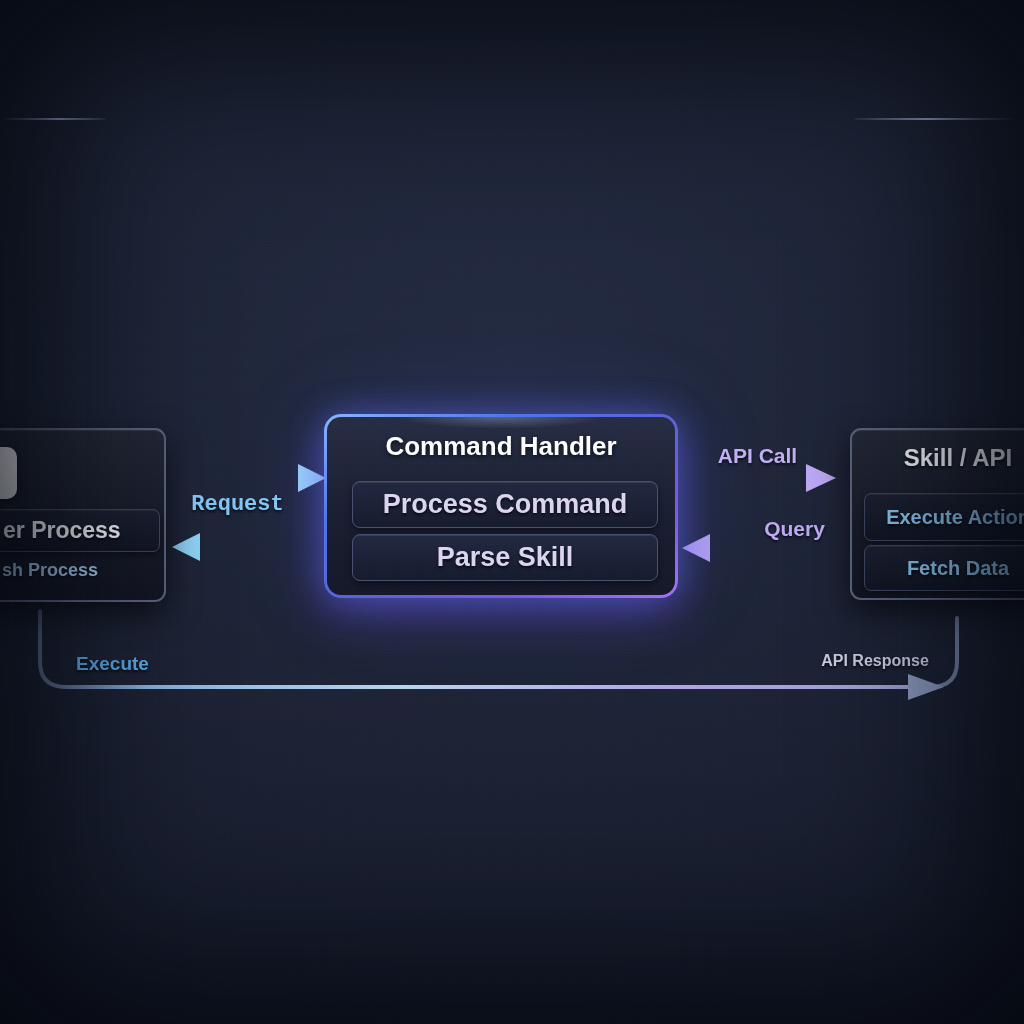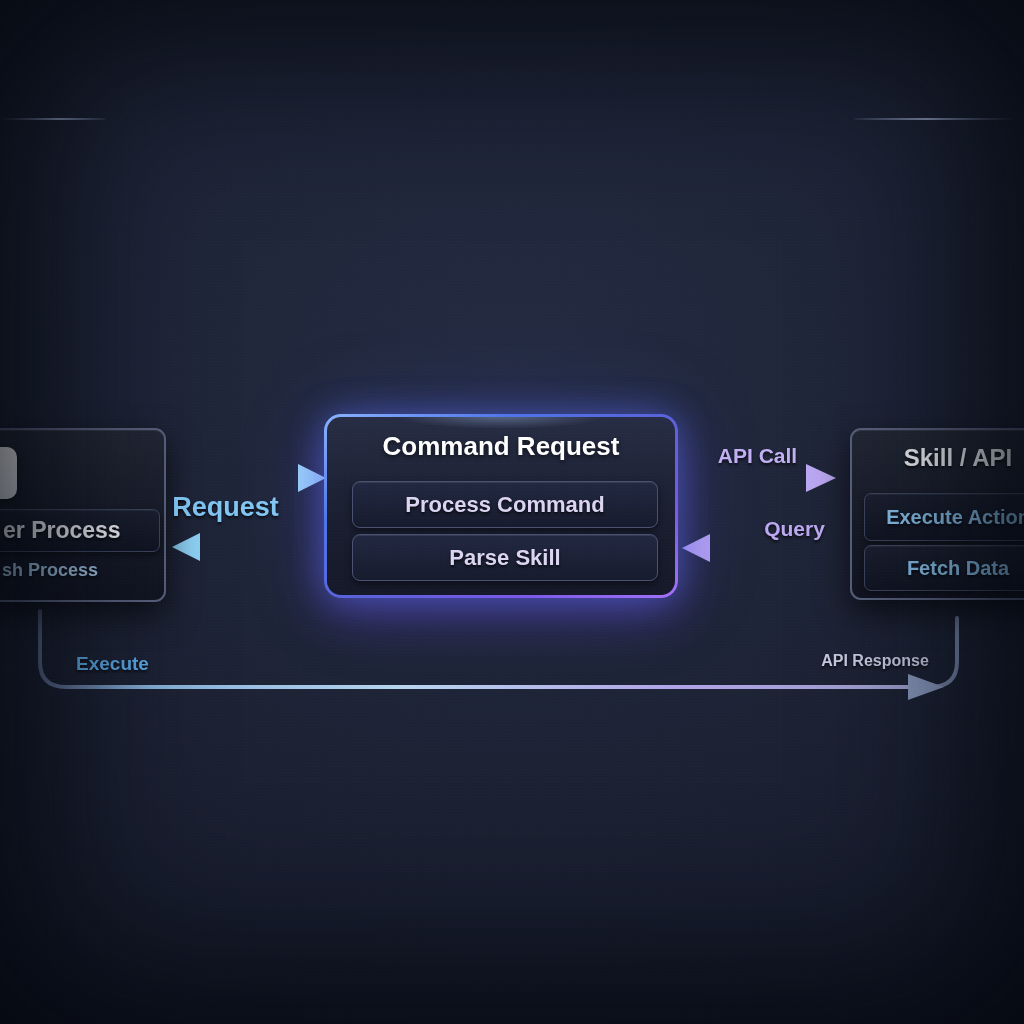--- a/index.html
+++ b/index.html
@@ -87,41 +87,41 @@
   }
   .handler-panel{
     position:absolute;left:25px;width:304px;height:45px;border:1px solid #4a5272;border-radius:8px;
     background:linear-gradient(180deg,#222841 0%,#161b2d 100%);
     box-shadow:inset 0 1px 0 rgba(255,255,255,0.09), 0 3px 7px rgba(0,0,0,0.45);
     display:flex;align-items:center;justify-content:center;
   }
   .handler-panel.p1{top:64px;}
   .handler-panel.p2{top:117px;}
   .handler-panel span{
-    font-size:22px;font-weight:bold;color:#dcd5f2;text-shadow:0 2px 3px rgba(0,0,0,0.7);text-align:center;
+    font-size:27px;font-weight:bold;color:#dcd5f2;text-shadow:0 2px 3px rgba(0,0,0,0.7);text-align:center;
   }
   
   .skill{left:850px;top:428px;width:212px;height:168px;}
   .skill-title{
     position:absolute;left:0;top:14px;width:212px;text-align:center;
     font-size:24px;font-weight:bold;color:#f4f6fb;text-shadow:0 2px 3px rgba(0,0,0,0.7);
     white-space:nowrap;
   }
   .skill-panel{left:12px;width:186px;}
   .skill-panel.p1{top:63px;height:46px;}
   .skill-panel.p2{top:115px;height:44px;}
   .skill-panel span{
     font-size:20px;font-weight:bold;color:#8ac2ec;text-shadow:0 2px 3px rgba(0,0,0,0.65);white-space:nowrap;
   }
   
   .edge-label{
     position:absolute;font-weight:bold;text-align:center;white-space:nowrap;
     text-shadow:0 2px 3px rgba(0,0,0,0.7);
   }
-  .lbl-request{left:148px;top:492px;width:155px;font-size:27px;color:#82c6f4;}
+  .lbl-request{left:160px;top:492px;width:155px;font-size:22px;color:#82c6f4;font-family:Liberation Mono, monospace;}
   .lbl-apicall{left:680px;top:444px;width:155px;font-size:21px;color:#c2b0f4;}
   .lbl-query{left:717px;top:517px;width:155px;font-size:21px;color:#bdaaf2;}
   .lbl-response{left:40px;top:653px;width:145px;font-size:19px;color:#5caae9;}
   .lbl-apiresponse{left:790px;top:652px;width:170px;font-size:16px;color:#c7cbe3;}
   svg.arrows{position:absolute;left:0;top:0;pointer-events:none;}
 </style>
 </head>
 <body>
 
 <div id="canvas">
@@ -176,21 +176,21 @@
   <div class="graybox client">
     <div class="client-icon"></div>
     <div class="subpanel client-panel">
       <span class="client-title">er Process</span>
     </div>
     <div class="client-sub">sh Process</div>
   </div>
 
   <div class="handler">
     <div class="handler-inner">
-      <div class="handler-title">Command Request</div>
+      <div class="handler-title">Command Handler</div>
       <div class="handler-panel p1">
         <span>Process Command</span>
       </div>
       <div class="handler-panel p2">
         <span>Parse Skill</span>
       </div>
     </div>
   </div>
 
   <div class="graybox skill">

